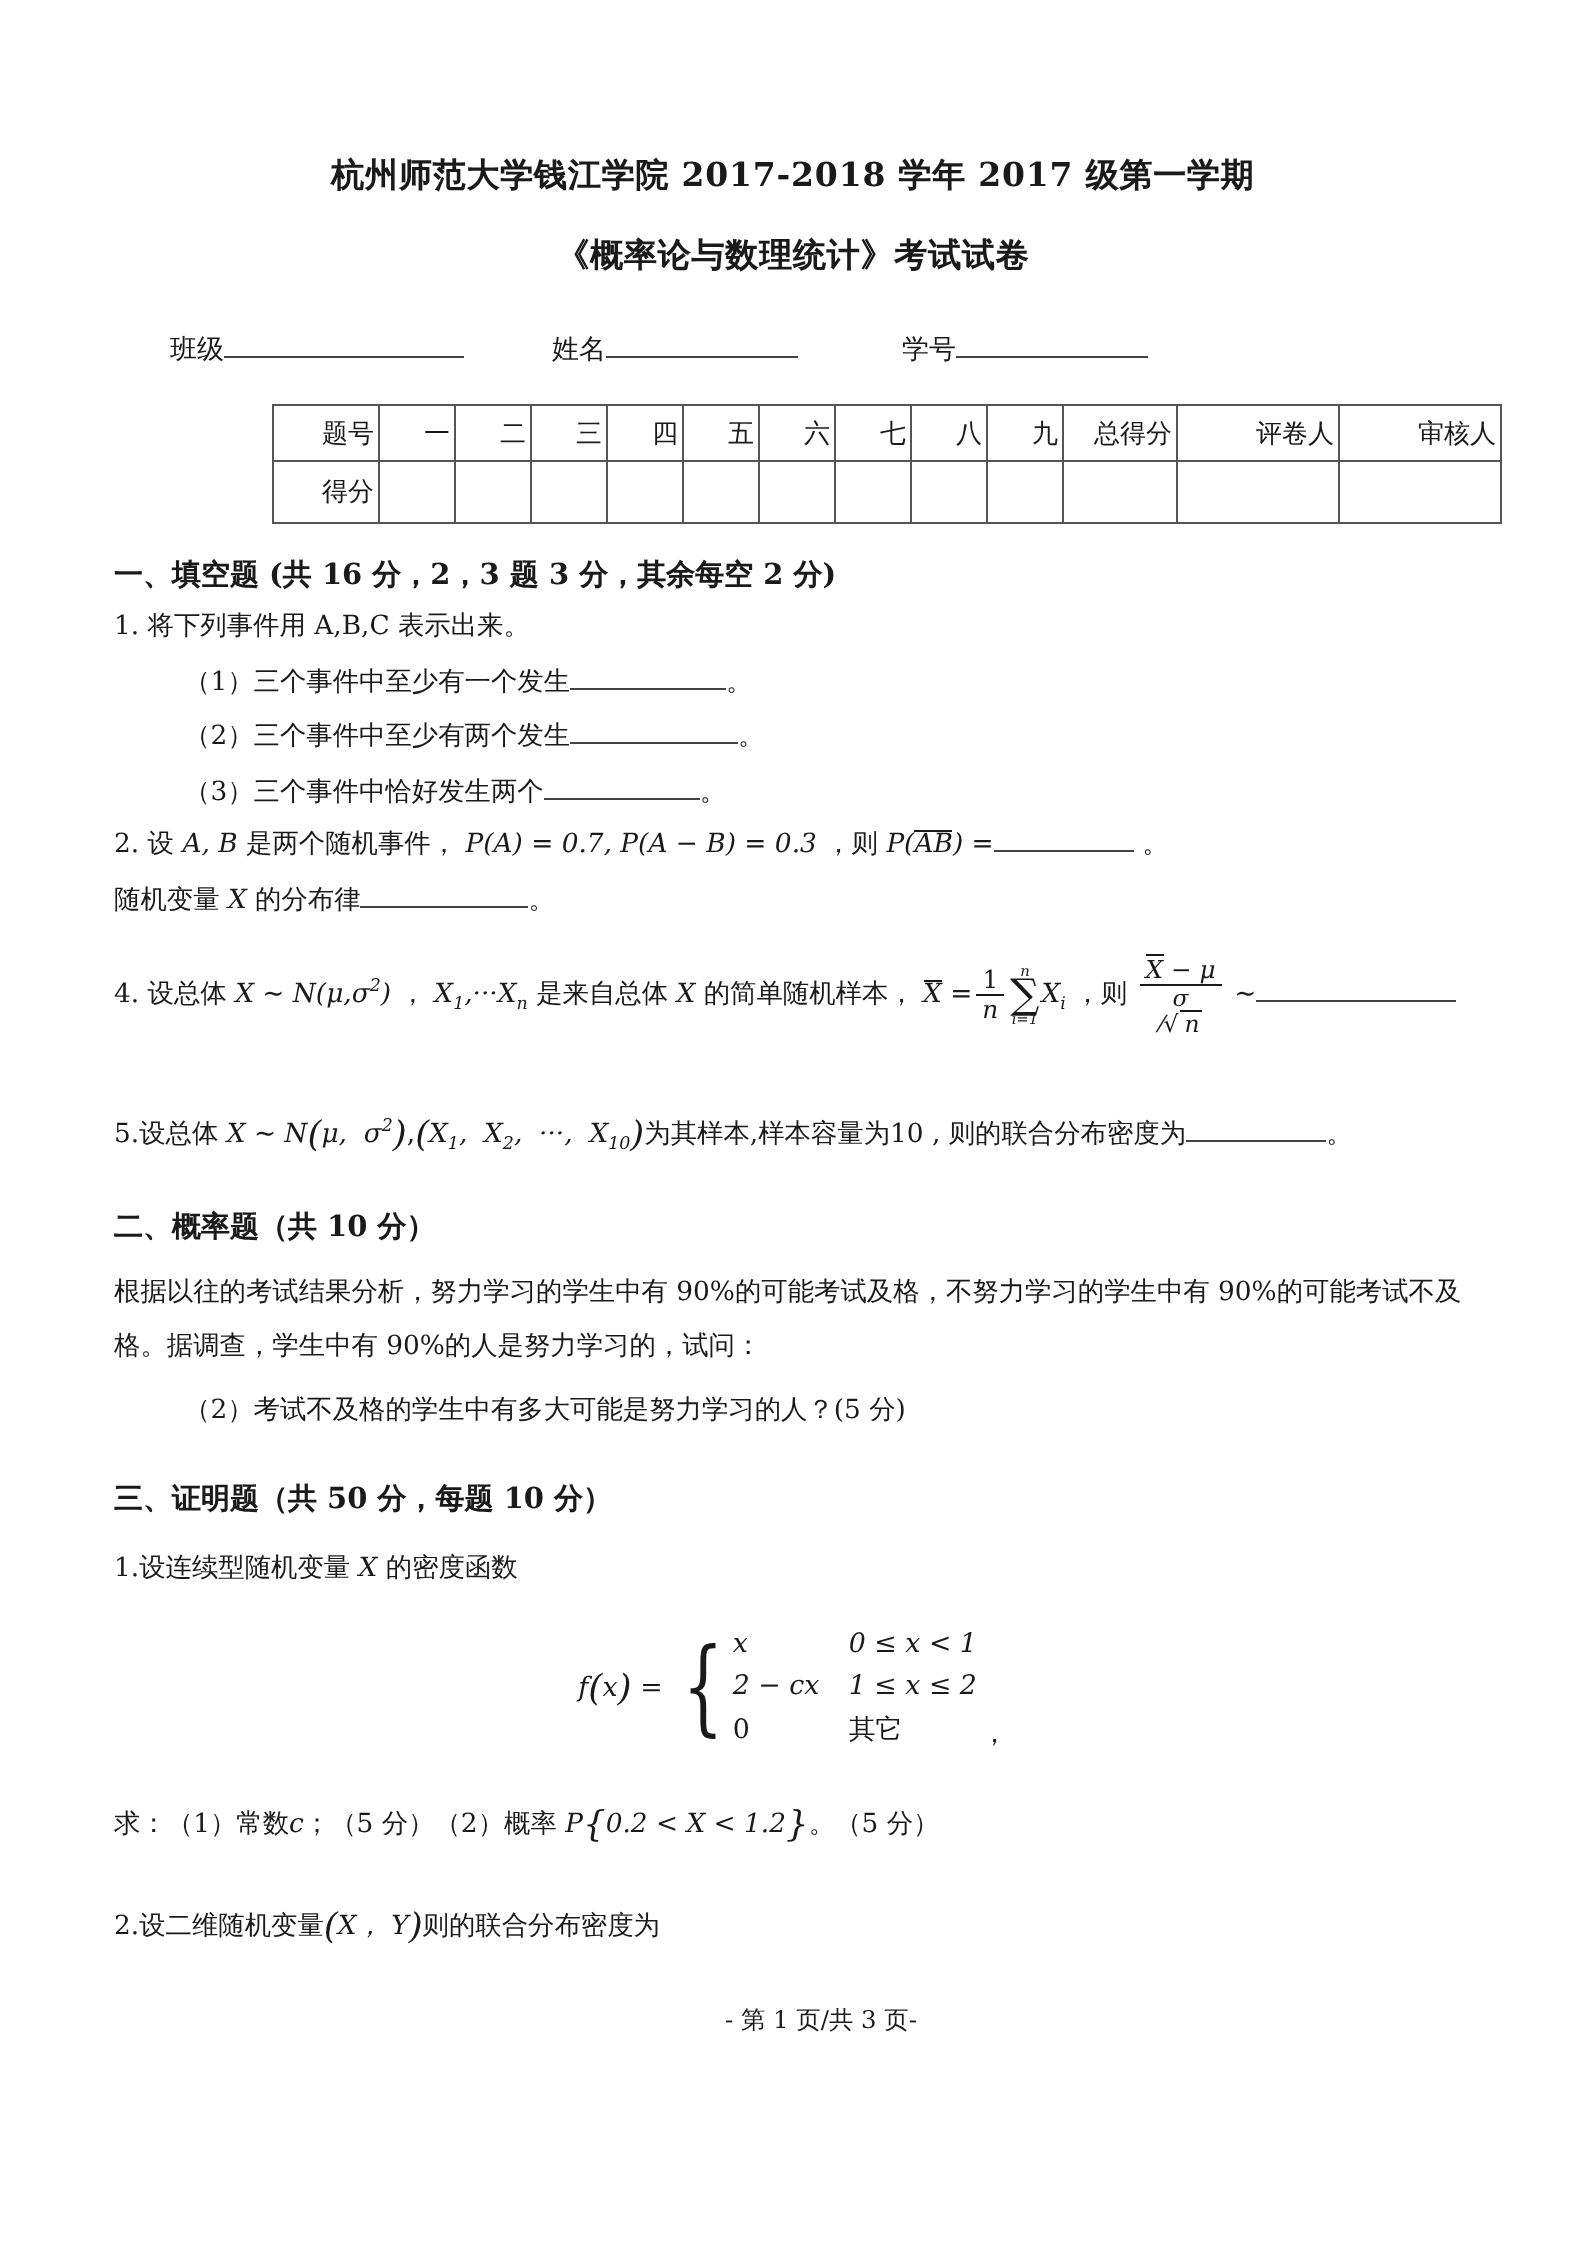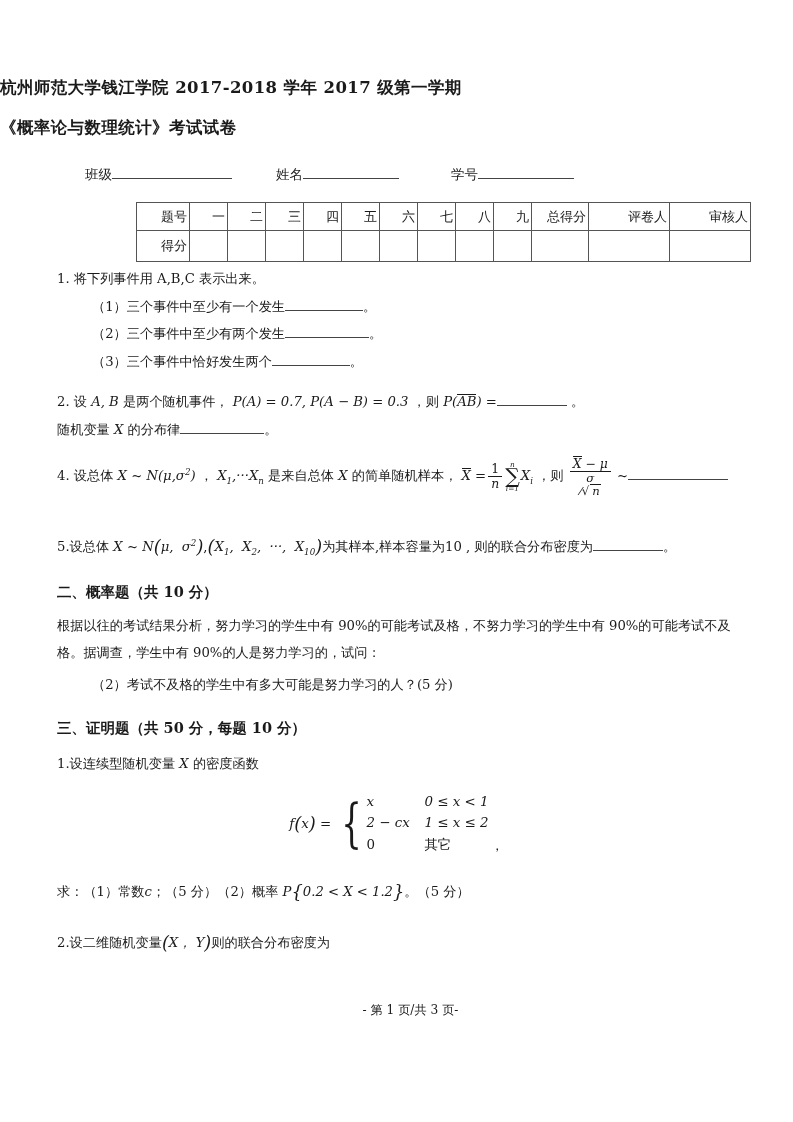--- a/index.html
+++ b/index.html
@@ -17,20 +17,21 @@
   }
   .page {
     position: absolute;
     left: 0; top: 0;
     width: 793px;
     height: 1122px;
   }
   
   .title-block {
     margin-top: 78px;
+    text-align: center;
   }
   .title-line {
     font-weight: bold;
     font-size: 16.5px;
     letter-spacing: 0.4px;
     line-height: 1.25;
   }
   .title-line.second {
     margin-top: 19px;
   }
@@ -88,21 +89,21 @@
     margin-top: 16px;
   }
   .para {
     font-size: 13.2px;
     margin-left: 57px;
     margin-top: 10px;
     line-height: 1.55;
   }
   .para.indent  { margin-left: 92px; }
   .para.tight   { margin-top: 7px; }
-  .para.loose   { margin-top: 20px; }
+  .para.loose   { margin-top: 6px; }
   .blank {
     display: inline-block;
     border-bottom: 1px solid #444;
     height: 12px;
     vertical-align: baseline;
   }
   .b-70  { width: 70px; }
   .b-78  { width: 78px; }
   .b-84  { width: 84px; }
   .b-100 { width: 100px; }
@@ -242,20 +243,21 @@
         <td class="c-num"></td>
         <td class="c-num"></td>
         <td class="c-total"></td>
         <td class="c-person"></td>
         <td class="c-person"></td>
       </tr>
     </tbody>
       </table>
   </div>
 
+  <div class="sec-head">一、填空题 (共 16 分，2，3 题 3 分，其余每空 2 分)</div>
 
   <div class="para tight">
     <span>1.</span>
     <span>将下列事件用 A,B,C 表示出来。</span>
   </div>
 
   <div class="para indent tight">
     <span>（1）三个事件中至少有一个发生</span><span class="blank b-78"></span><span>。</span>
   </div>
   <div class="para indent tight">

